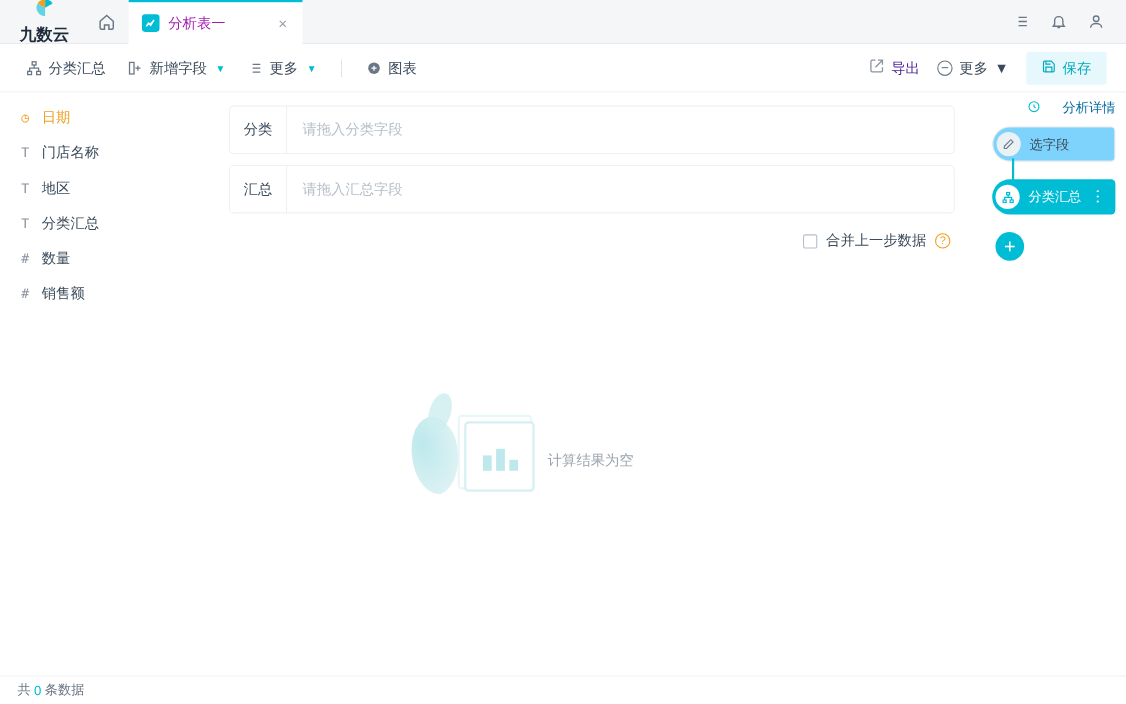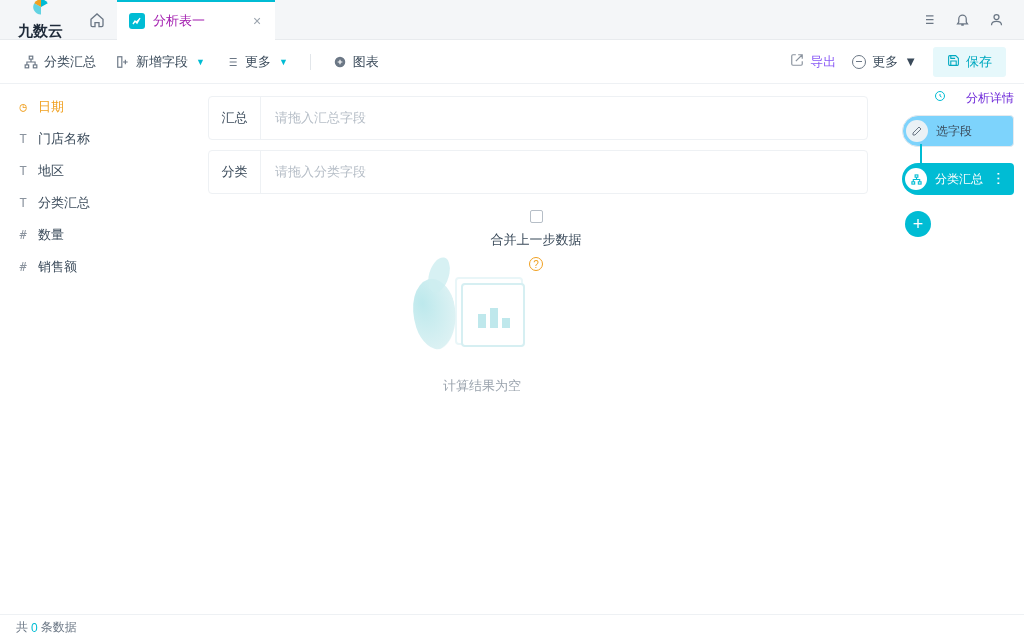--- a/index.html
+++ b/index.html
@@ -14,54 +14,54 @@
   .tab .t-close { color: #9aa3ad; font-size: 14px; margin-left: 40px; }
   .top-right { margin-left: auto; display: flex; align-items: center; gap: 18px; padding-right: 20px; color: #6b7785; }
   .top-right .ic { width: 16px; height: 16px; display:flex; align-items:center; justify-content:center; }
 
   .toolbar { height: 44px; display: flex; align-items: center; padding: 0 18px; border-bottom: 1px solid #eef1f4; gap: 8px; }
   .tbtn { display: flex; align-items: center; gap: 6px; color: #3a4a5a; font-size: 13px; padding: 4px 6px; cursor: pointer; }
   .tbtn .caret { font-size: 9px; color: #00bcd4; margin-left: 2px; }
   .tdiv { width: 1px; height: 16px; background: #e2e6ea; margin: 0 8px; }
   .ticn { color: #6b7785; display:inline-flex; }
   .toolbar-right { margin-left: auto; display: flex; align-items: center; gap: 16px; }
-  .export { color: #8b5cf6; display:flex; align-items:center; gap:6px; }
+  .export { color: #4c1d95; display:flex; align-items:center; gap:6px; }
   .more-r { color: #3a4a5a; display:flex; align-items:center; gap:6px; }
   .more-r .ocirc { width:14px;height:14px;border:1.5px solid #6b7785;border-radius:50%;position:relative;display:inline-block;}
   .more-r .ocirc::after{content:"";position:absolute;left:3px;top:5px;width:6px;height:1.5px;background:#6b7785;}
   .save { background: #e6f8fb; color: #00a9c0; display:flex; align-items:center; gap:6px; padding: 6px 14px; border-radius: 3px; }
 
   .workspace { display: flex; height: calc(640px - 40px - 44px - 26px); }
   .fields { width: 200px; padding: 14px 16px; display:flex; flex-direction:column; gap: 14px; }
   .f-item { display:flex; align-items:center; gap:8px; font-size:13px; color:#3a4a5a; }
   .f-item.active { color:#f0a020; }
   .fico { width:14px; text-align:center; font-family: monospace; font-size:12px; }
   .fico.t { color:#8a939e; }
   .fico.n { color:#8a939e; }
   .fico.d { color:#f0a020; }
 
   .center { flex: 1; padding: 12px 0 0 8px; display:flex; flex-direction:column; }
   .droprow { display:flex; align-items:center; background:#fff; border:1px solid #eef1f4; border-radius:4px; height:44px; margin-bottom:10px; width: 660px; }
   .droprow .lab { width:52px; text-align:center; color:#3a4a5a; font-size:13px; border-right:1px solid #eef1f4; line-height:44px; }
   .droprow .ph { flex:1; padding:0 14px; color:#b6bec7; font-size:13px; }
-  .merge { display:flex; align-items:center; gap:8px; justify-content:flex-end; width:660px; padding: 6px 4px 0 0; color:#3a4a5a; font-size:13px;flex-direction:column; }
+  .merge { display:flex; align-items:center; gap:8px; justify-content:flex-end; width:660px; padding: 6px 4px 0 0; color:#3a4a5a; font-size:13px; }
   .merge .cb { width:13px; height:13px; border:1px solid #b6bec7; border-radius:2px; }
   .merge .help { width:14px;height:14px;border:1.2px solid #f0a020;border-radius:50%;display:flex;align-items:center;justify-content:center;color:#f0a020;font-size:10px;}
 
-  .empty { flex:1; display:flex; flex-direction:column; align-items:center; transform: translateY(-10px) translateX(-70px); }
+  .empty { flex:1; display:flex; flex-direction:row; align-items:center; justify-content:center; transform: translateY(-10px) translateX(-70px); }
   .empty .ill { width:110px; height:100px; position:relative; }
   .leaf1 { position:absolute; left:-14px; top:18px; width:44px; height:70px; background: radial-gradient(ellipse at 30% 30%, #b5e6ea 0%, #d8f0f2 70%, transparent 72%); transform: rotate(-18deg); border-radius: 60% 40% 60% 40%; opacity:.9;}
   .leaf2 { position:absolute; left:2px; top:-4px; width:20px; height:36px; background:#cdeef0; transform: rotate(10deg); border-radius: 60% 40% 60% 40%; opacity:.8;}
   .frame { position:absolute; left:34px; top:22px; width:64px; height:64px; background:#fff; border:2px solid #d6eff2; border-radius:4px; display:flex;align-items:center;justify-content:center;}
   .frame::before{content:"";position:absolute;left:-8px;top:-8px;width:64px;height:64px;border:2px solid #e9f6f8;border-radius:4px;z-index:-1;}
   .chartglyph{width:34px;height:26px;background:linear-gradient(#bfe8ec,#bfe8ec) left 2px bottom 0/8px 14px no-repeat,linear-gradient(#bfe8ec,#bfe8ec) left 14px bottom 0/8px 20px no-repeat,linear-gradient(#bfe8ec,#bfe8ec) left 26px bottom 0/8px 10px no-repeat;}
   .empty .etext { margin-top:16px; color:#9aa3ad; font-size:13px; }
 
   .rightpane { width: 128px; padding: 6px 10px 0 0; position:relative; }
-  .detail-link { font-size:12px; color:#6d28d9; display:flex; align-items:flex-start; gap:20px; justify-content:flex-end; margin-bottom:8px;}
+  .detail-link { font-size:12px; color:#0369a1; display:flex; align-items:center; gap:20px; justify-content:flex-end; margin-bottom:8px;}
   .stepchain { position:relative; padding-left:6px; }
   .node { display:flex; align-items:center; gap:8px; height:32px; border-radius:16px 4px 4px 16px; padding: 0 8px 0 3px; margin-bottom:16px; position:relative;}
   .node .dot { width:22px;height:22px;border-radius:50%;display:flex;align-items:center;justify-content:center;flex-shrink:0;}
   .node .ntext { font-size:12px; }
   .node.sel1 { background:#7dd3fc; border:1px solid #e6eaee; }
   .node.sel1 .dot { background:#eaf1f5; color:#6b7785;}
   .node.sel1 .ntext{ color:#3a4a5a;}
   .node.active { background:#00bcd4; }
   .node.active .dot { background:#fff; color:#00bcd4;}
   .node.active .ntext{ color:#fff;}
@@ -207,26 +207,26 @@
       <span>数量</span>
     </div>
     <div class="f-item">
       <span class="fico n">#</span>
       <span>销售额</span>
     </div>
   </div>
 
   <div class="center">
     <div class="droprow">
+      <div class="lab">分类</div>
+      <div class="ph">请拖入分类字段</div>
+    </div>
+    <div class="droprow">
       <div class="lab">汇总</div>
       <div class="ph">请拖入汇总字段</div>
-    </div>
-    <div class="droprow">
-      <div class="lab">分类</div>
-      <div class="ph">请拖入分类字段</div>
     </div>
     <div class="merge">
       <span class="cb"></span>
       <span>合并上一步数据</span>
       <span class="help">?</span>
     </div>
 
     <div class="empty">
       <div class="ill">
         <div class="leaf1"></div>

